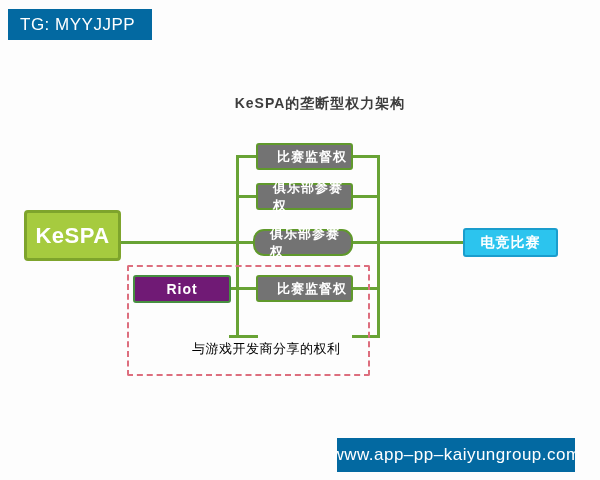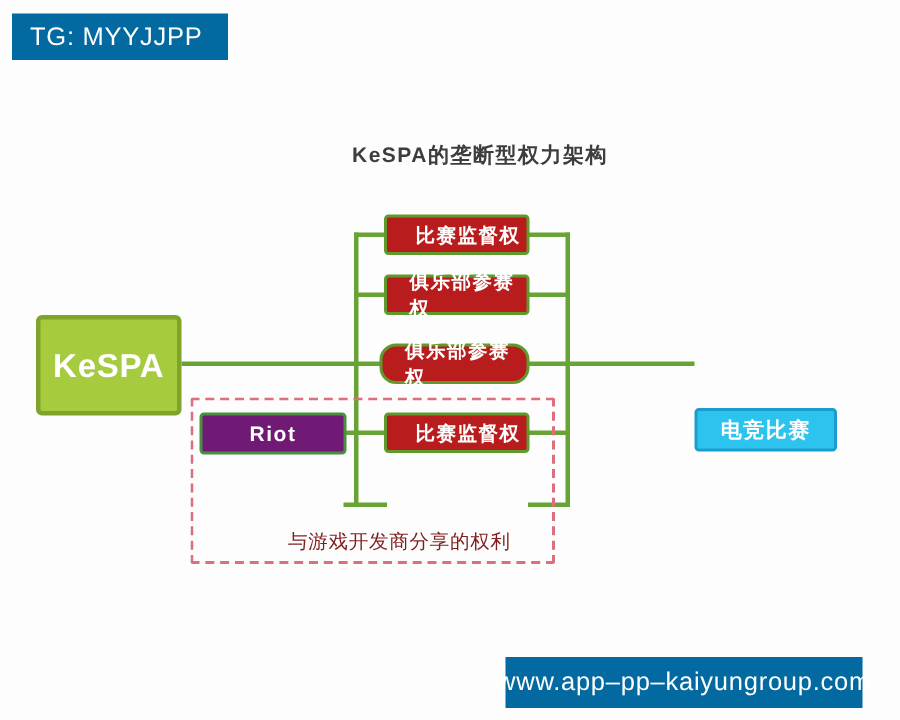--- a/index.html
+++ b/index.html
@@ -22,50 +22,50 @@
   
   .line{position:absolute;background:#68a335;z-index:1;}
   .hline{height:3px;}
   .vline{width:3px;}
   
   .dashed-zone{
     position:absolute;left:127px;top:265px;width:239px;height:107px;
     border:2px dashed #dd6e7e;z-index:2;background:transparent;border-radius:2px;
   }
   .caption{
-    position:absolute;left:192px;top:352px;font-size:13px;color:#7f1d1d;z-index:3;
+    position:absolute;left:192px;top:340px;font-size:13px;color:#000000;z-index:3;
     letter-spacing:.5px;font-weight:500;
   }
   
   .node{
     position:absolute;z-index:3;display:flex;align-items:center;justify-content:center;
     color:#fff;font-weight:bold;border-radius:4px;box-sizing:border-box;
   }
   .node-root{
-    left:24px;top:210px;width:97px;height:67px;font-size:22px;letter-spacing:.5px;
+    left:24px;top:210px;width:97px;height:51px;font-size:22px;letter-spacing:.5px;
     background:#a6cb3f;border:3px solid #7ea42c;
   }
   .node-right{
     width:97px;height:27px;font-size:13px;letter-spacing:1px;
-    background:#b91c1c;border:2px solid #60992c;border-radius:3px;padding-left:15px;
+    background:#737373;border:2px solid #60992c;border-radius:3px;padding-left:15px;
   }
   .r1{left:256px;top:143px;}
   .r2{left:256px;top:183px;}
   .r3{left:253px;top:229px;width:100px;border-radius:11px;}
   .r4{left:256px;top:275px;}
   .r5{left:256px;top:324px;}
   .node-dev{
     left:133px;width:98px;height:28px;font-size:14px;letter-spacing:1px;
     background:#701a75;border:2px solid #478f41;border-radius:3px;
   }
   .dev1{top:275px;}
   .dev2{top:318px;}
   .node-target{
     left:463px;top:228px;width:95px;height:29px;font-size:14px;letter-spacing:1px;
-    background:#2cc4ee;border:2px solid #1a9dcd;border-radius:3px;margin-top:44px;
+    background:#2cc4ee;border:2px solid #1a9dcd;border-radius:3px;
   }
 </style>
 </head>
 <body>
 
 <div class="stage">
 
   <div class="badge badge-tg">TG: MYYJJPP</div>
   <div class="badge badge-site">www.app–pp–kaiyungroup.com</div>
 

